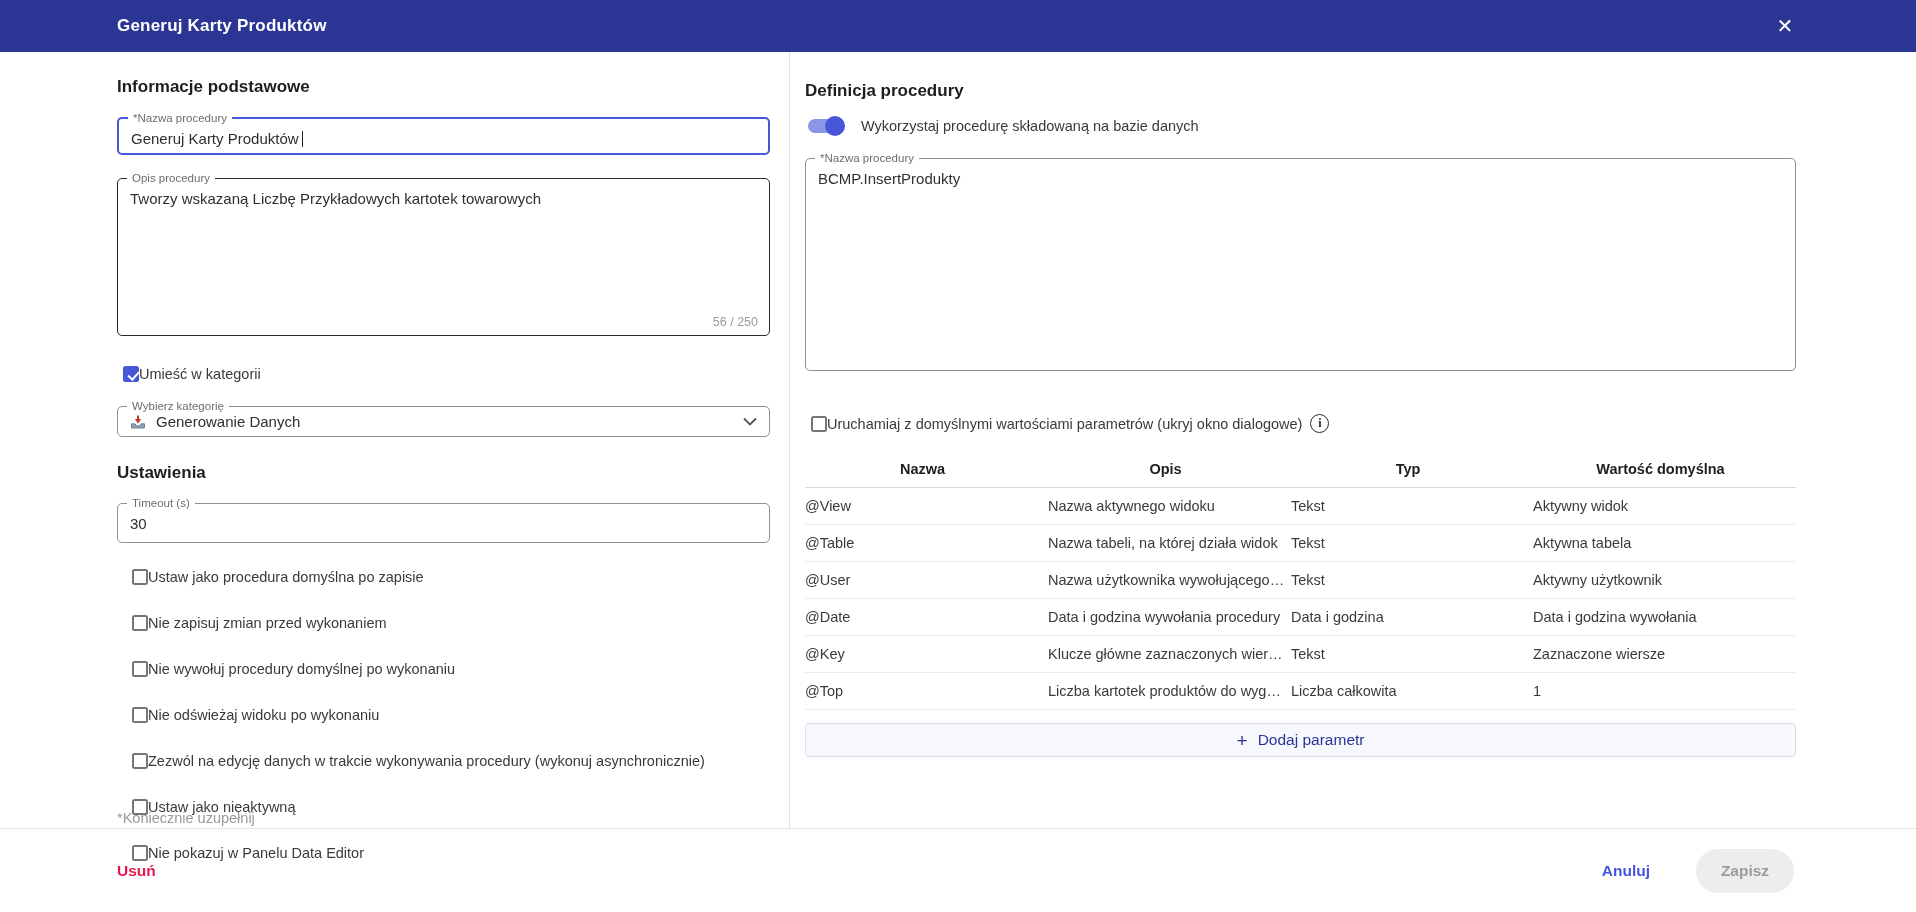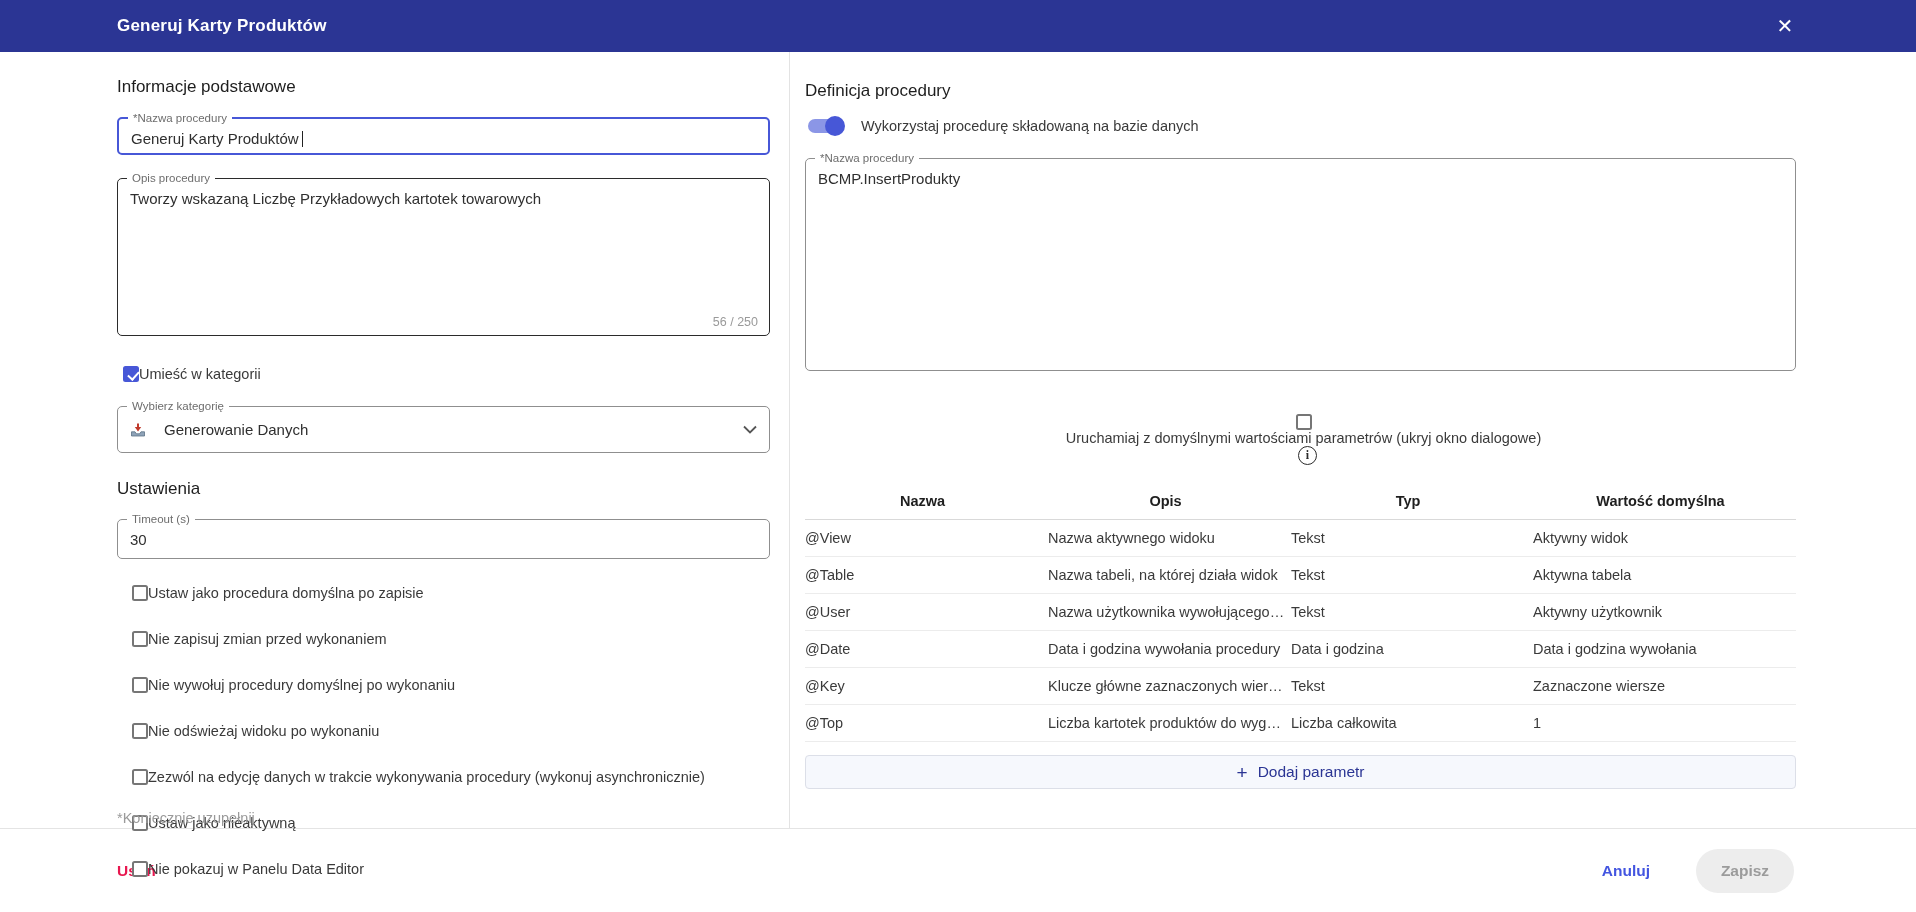--- a/index.html
+++ b/index.html
@@ -14,37 +14,37 @@
   .close-btn { margin-left:auto; color:#fff; font-size:20px; width:32px; height:32px;
                display:flex; align-items:center; justify-content:center; cursor:pointer;
                margin-right:85px; }
 
   
   .content { flex:1 1 auto; display:flex; min-height:0; }
   .col-left { width:790px; flex:0 0 790px; border-right:1px solid #e3e3e3;
               padding:25px 19px 0 117px; position:relative; }
   .col-right { flex:1 1 auto; padding:29px 120px 0 15px; }
 
-  h2.section { font-size:17px; font-weight:normal; color:#1e1e1e; margin:0 0 20px; }
+  h2.section { font-size:17px; font-weight:bold; color:#1e1e1e; margin:0 0 20px; }
 
   
   .field { position:relative; border:1px solid #8f8f8f; border-radius:5px; background:#fff; }
   .field.focused { border:2px solid #4757d7; }
   .field.dark { border-color:#2b2b2b; }
   .flabel { position:absolute; top:-7px; left:9px; background:#fff; padding:0 5px;
             font-size:11.5px; color:#6d6d6d; line-height:13px; white-space:nowrap; }
   .fvalue { font-size:15px; color:#2f2f2f; padding:10px 12px 8px; line-height:19px; }
   .caret { display:inline-block; width:1.5px; height:16px; background:#222;
            vertical-align:text-bottom; margin-left:3px; }
   .counter { position:absolute; right:11px; bottom:6px; font-size:12.5px; color:#9a9a9a; }
 
   .name-field { height:38px; margin-bottom:23px; }
   .desc-field { height:158px; margin-bottom:30px; }
-  .select-field { height:47px; margin-bottom:26px; display:flex; align-items:center; cursor:pointer; }
-  .select-field .fvalue { display:flex; align-items:center; gap:18px; padding:0 12px; width:100%; }
+  .select-field { height:31px; margin-bottom:26px; display:flex; align-items:center; cursor:pointer; }
+  .select-field .fvalue { display:flex; align-items:center; gap:10px; padding:0 12px; width:100%; }
   .select-field .chev { margin-left:auto; }
   .timeout-field { height:40px; margin-bottom:24px; }
 
   
   .cbrow { display:flex; align-items:center; cursor:pointer; }
   .cb { width:16px; height:16px; flex:0 0 16px; border:2px solid #767676; border-radius:2.5px;
         background:#fff; position:relative; }
   .cb.checked { background:#4757d7; border-color:#4757d7; }
   .cb.checked::after { content:""; position:absolute; left:4.5px; top:1px; width:5px; height:9px;
         border:solid #fff; border-width:0 2px 2px 0; transform:rotate(42deg); }
@@ -59,21 +59,21 @@
   
   .toggle-row { display:flex; align-items:center; gap:19px; margin:4px 0 24px 3px; }
   .toggle { position:relative; width:34px; height:14px; border-radius:8px; background:#8b96e6; cursor:pointer; }
   .toggle .thumb { position:absolute; right:-3px; top:-3px; width:20px; height:20px;
                    border-radius:50%; background:#4757d7; }
   .toggle-label { font-size:14.5px; color:#3a3a3a; }
 
   .proc-field { height:213px; margin-bottom:43px; }
 
   h3.subsection { font-size:15px; font-weight:bold; color:#1e1e1e; margin:0 0 14px; }
-  .run-row { margin:0 0 22px 6px;flex-direction:column; }
+  .run-row { margin:0 0 22px 6px; }
   .info-icon { width:19px; height:19px; border:1.7px solid #2b2b2b; border-radius:50%;
                display:inline-flex; align-items:center; justify-content:center;
                font-size:12px; font-weight:bold; color:#2b2b2b; margin-left:8px;
                font-family:"Liberation Serif", serif; cursor:pointer; }
 
   
   table.params { width:100%; border-collapse:collapse; table-layout:fixed; }
   table.params th { text-align:center; font-size:14.5px; font-weight:bold; color:#1e1e1e;
                     padding:6px 8px 10px 0; border-bottom:1px solid #d9d9d9; }
   table.params td { font-size:14.5px; color:#3a3a3a; padding:0 8px 0 0; height:37px;

